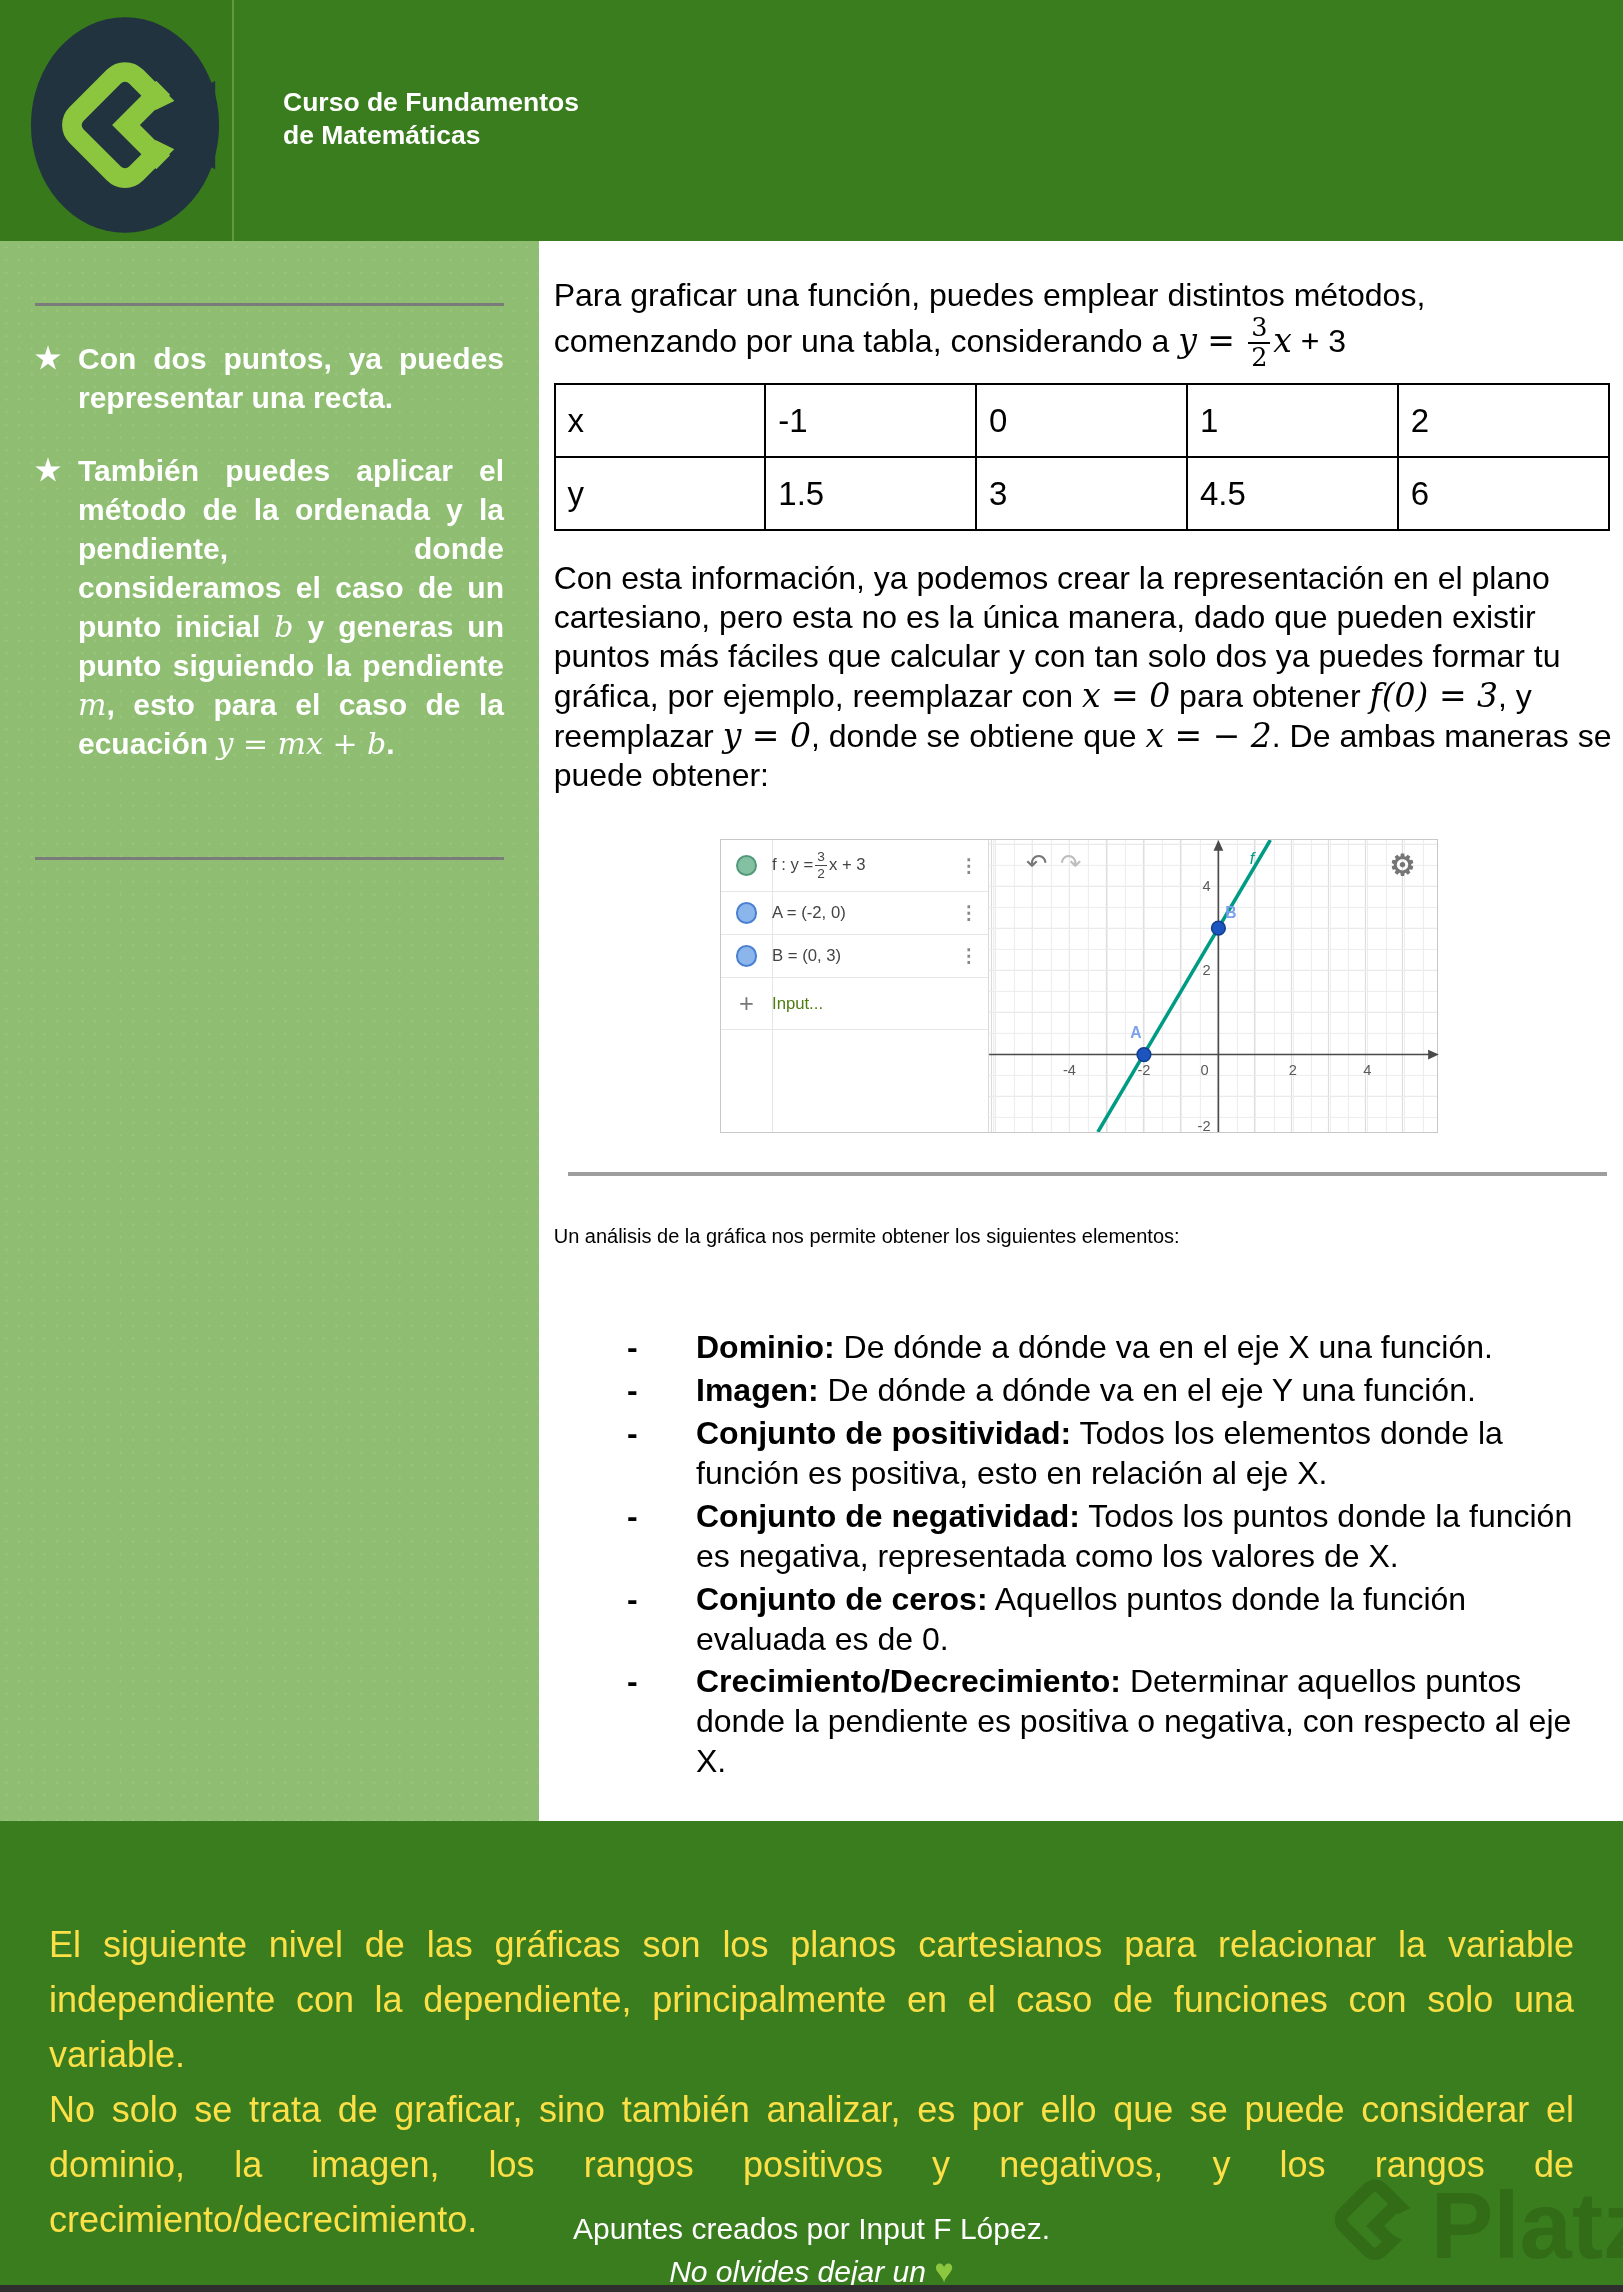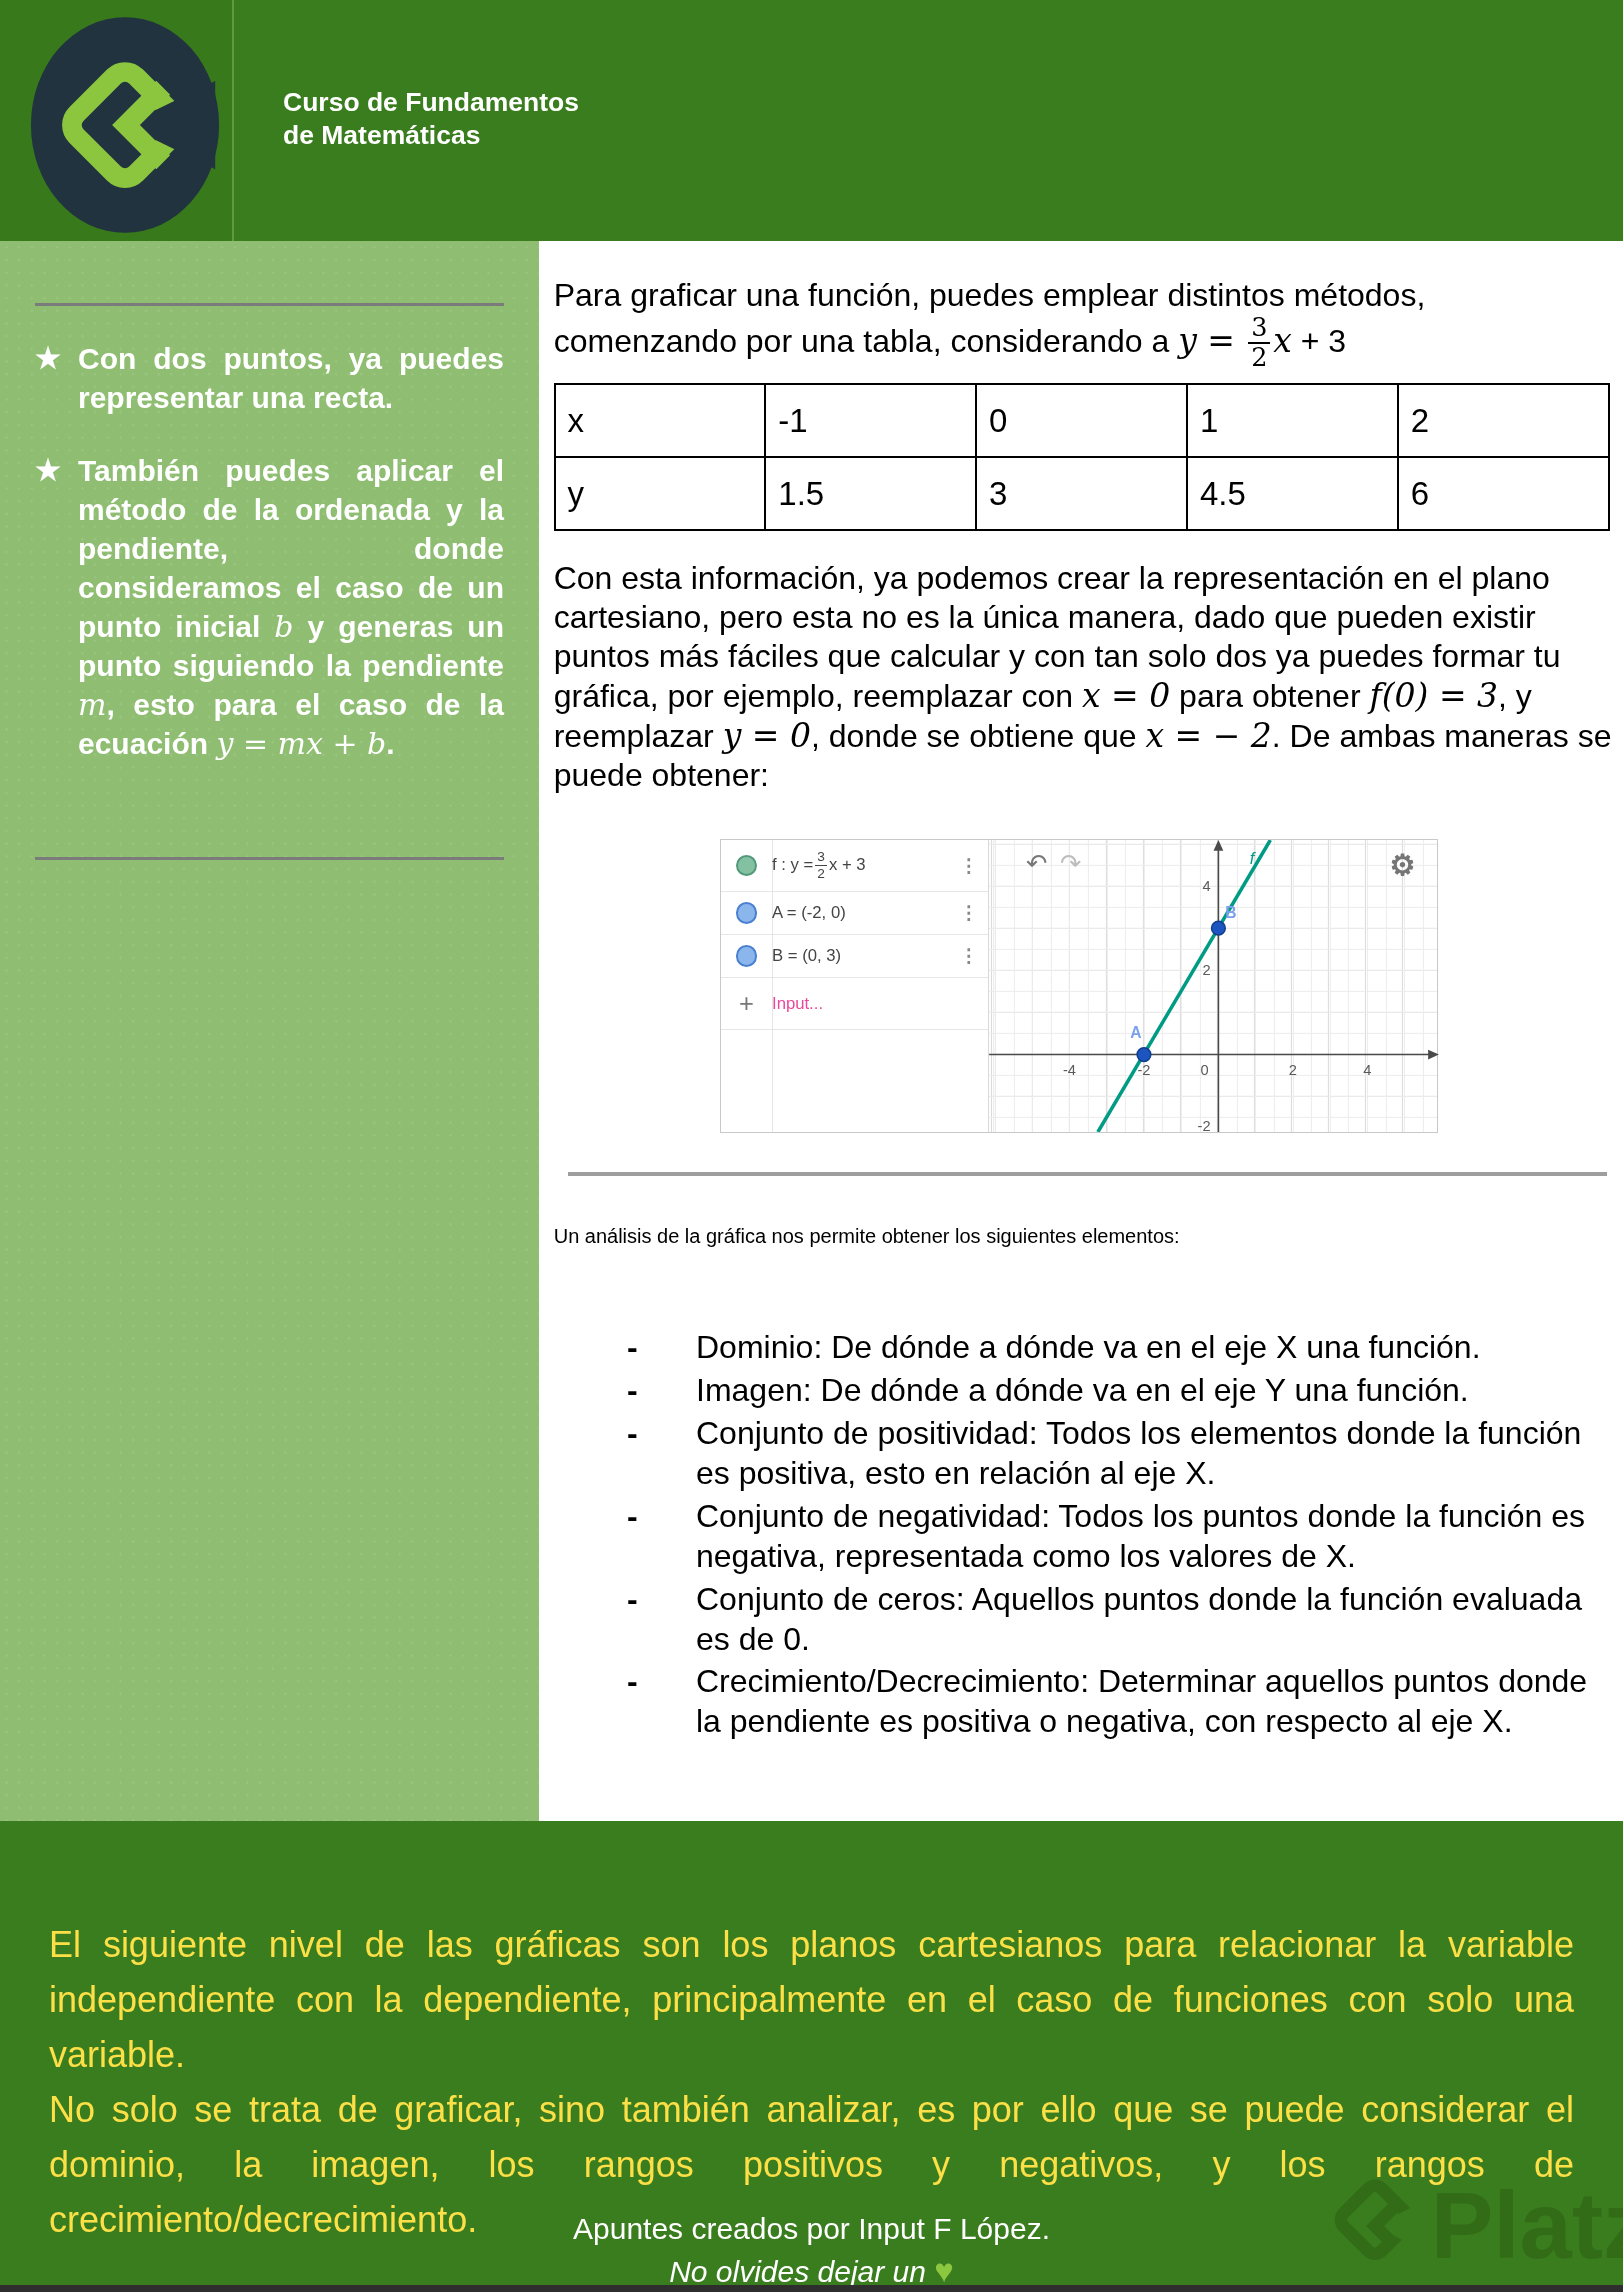--- a/index.html
+++ b/index.html
@@ -48,40 +48,40 @@
   .circ{width:21.6px;height:21.6px;border-radius:50%;box-sizing:border-box;}
   .circ.green{background:#83c1a2;border:2px solid #52997a;}
   .circ.blue{background:#8ab6ec;border:2px solid #4a7fd1;}
   .gg-txt{font-size:16.7px;color:#444;}
   .gg-dots{position:absolute;right:9.8px;top:50%;transform:translateY(-50%);
            color:#888;font-size:18.6px;font-weight:bold;}
   .ggfrac{display:inline-block;vertical-align:-7.8px;text-align:center;line-height:1;font-size:13.7px;margin:0 2px;}
   .ggfrac .top{display:block;border-bottom:1px solid #444;padding:0 2px 1px;}
   .ggfrac .bot{display:block;padding-top:1px;}
   .plus{color:#777;font-size:25.5px;line-height:19.6px;}
-  .input-ph{color:#ec4899;font-size:16.7px;}
+  .input-ph{color:#4d7c0f;font-size:16.7px;}
   .gg-graph{position:relative;flex:1;
      background-image:
        repeating-linear-gradient(to right,#ececec 0 1px,transparent 1px 18.6px),
        repeating-linear-gradient(to bottom,#ececec 0 1px,transparent 1px 21px),
        repeating-linear-gradient(to right,#d9d9d9 0 1px,transparent 1px 37px),
        repeating-linear-gradient(to bottom,#d9d9d9 0 1px,transparent 1px 42px);
      background-position:5.9px 3.9px,5.9px 3.9px,5.9px 3.9px,5.9px 3.9px;}
   .gg-graph svg{position:absolute;left:0;top:0;}
   .gg-undo{position:absolute;left:37px;top:7.8px;font-size:25.5px;color:#777;}
   .gg-redo{position:absolute;left:71px;top:7.8px;font-size:25.5px;color:#bdbdbd;}
   .gg-gear{position:absolute;right:21.6px;top:7.8px;font-size:29px;color:#757575;font-weight:bold;}
 
   .mid-rule{position:absolute;left:29px;top:931px;width:1039px;height:3.9px;background:#9e9e9e;}
   .intro{position:absolute;left:14.7px;top:975px;width:1019px;font-size:20px;line-height:41px;}
   ul.elems{position:absolute;left:54px;top:1086px;width:1010px;margin:0;padding:0;list-style:none;
            font-size:32px;line-height:40px;}
   ul.elems li{position:relative;padding-left:103px;margin-bottom:2.9px;}
   ul.elems .dash{position:absolute;left:34px;font-weight:bold;}
-  ul.elems .term{font-weight:normal;text-align:center;}
+  ul.elems .term{font-weight:bold;text-align:center;}
 
   
   .footer{position:absolute;left:0;top:1821px;width:1623px;height:464px;background:#3a7d1e;overflow:hidden;}
   .footer-text{position:absolute;left:49px;top:96px;width:1525px;color:#fde047;
                font-weight:normal;font-size:36px;line-height:55px;text-align:justify;}
   .credits{position:absolute;left:0;top:387px;width:1623px;text-align:center;color:#ffffff;
            font-size:30px;line-height:42px;}
   .credits .line2{font-style:italic;}
   .heart{color:#8dc63f;font-style:normal;font-size:33px;}
   .watermark{position:absolute;left:1333px;top:351px;display:flex;align-items:center;opacity:0.55;}

